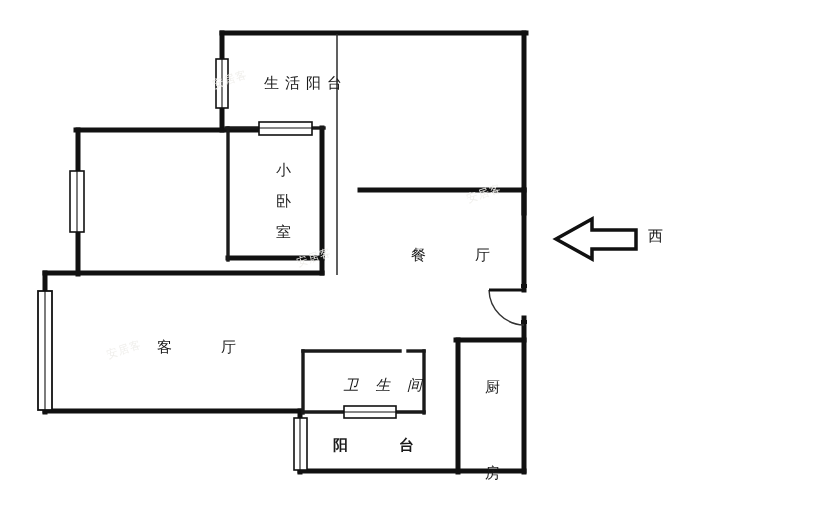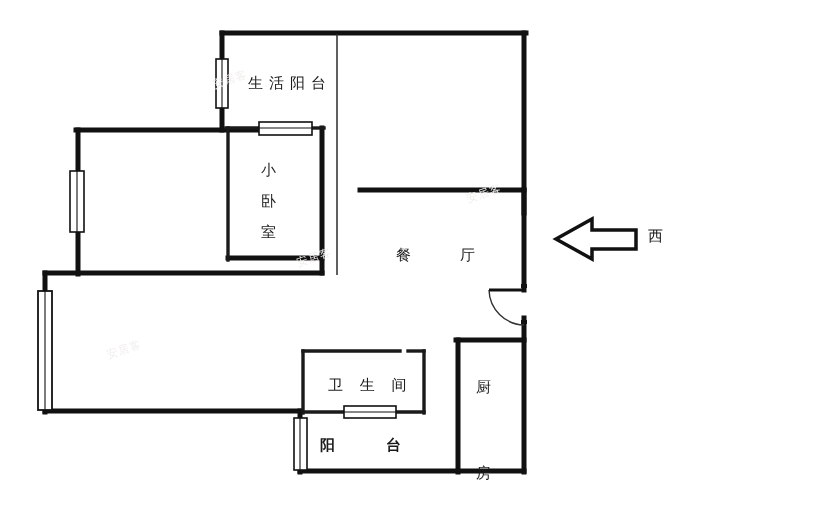--- a/index.html
+++ b/index.html
@@ -16,21 +16,21 @@
     overflow: hidden;
   }
   #plan-svg { position: absolute; left: 0; top: 0; }
   .room-label {
     position: absolute;
     color: #1a1a1a;
     font-size: 15px;
     line-height: 17px;
     letter-spacing: 6px;
     white-space: pre;
-    text-align: left;
+    text-align: right;
     font-family: "DejaVu Sans", "Liberation Sans", sans-serif;
     user-select: none;
   }
   .room-label.stacked { letter-spacing: 0; line-height: 31px; }
   .compass-label {
     position: absolute;
     color: #1a1a1a;
     font-size: 15px;
     line-height: 17px;
     white-space: pre;
@@ -162,22 +162,23 @@
   <div class="room-label" style="left:248px; top:75px; width:100px;">生活阳台</div>
 
 
 
   <div class="room-label stacked" style="left:261px; top:155px; width:30px;">小
 卧
 室</div>
 
   <div class="room-label" style="left:396px; top:247px; width:100px;">餐    厅</div>
 
+  <div class="room-label" style="left:132px; top:339px; width:110px;">客    厅</div>
 
-  <div class="room-label" style="left:328px; top:377px; width:100px;">卫 生 间</div>
+  <div class="room-label" style="left:328px; top:377px; width:100px;font-style:italic;">卫 生 间</div>
 
   <div class="room-label" style="left:320px; top:437px; width:100px;font-weight:bold;">阳    台</div>
 
   <div class="room-label stacked" style="left:476px; top:366px; width:24px; line-height:43px;">厨
 
 房</div>
 
   <div class="compass-label" style="left:648px; top:228px;">西</div>
 
   <div class="watermark" style="left:296px; top:250px; transform:rotate(-18deg);">安居客</div>

